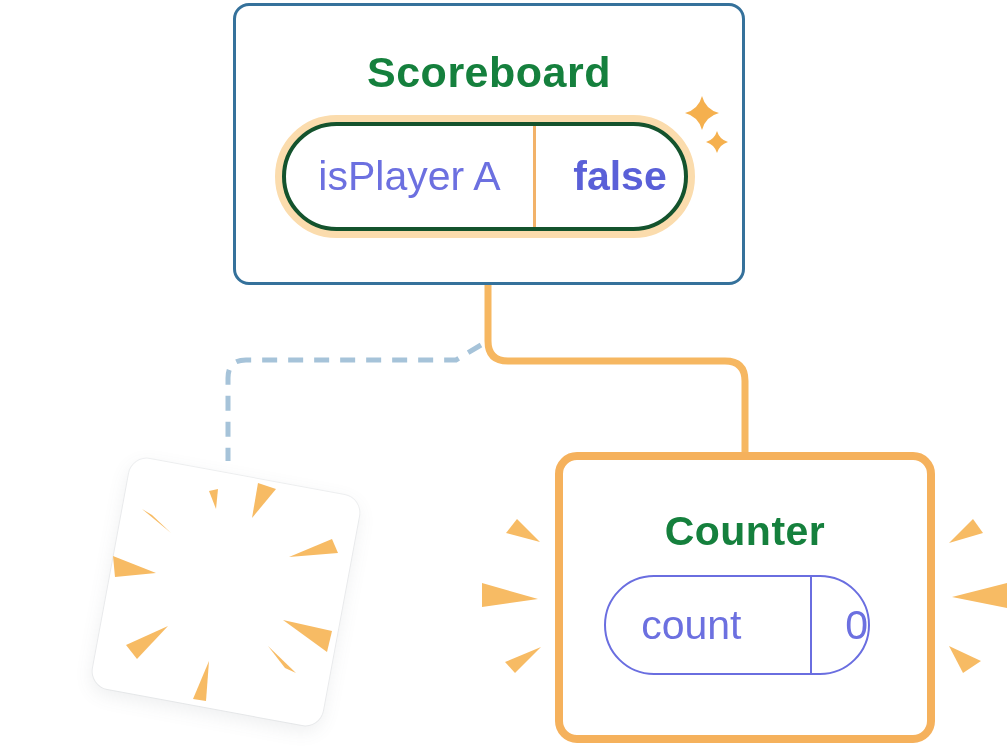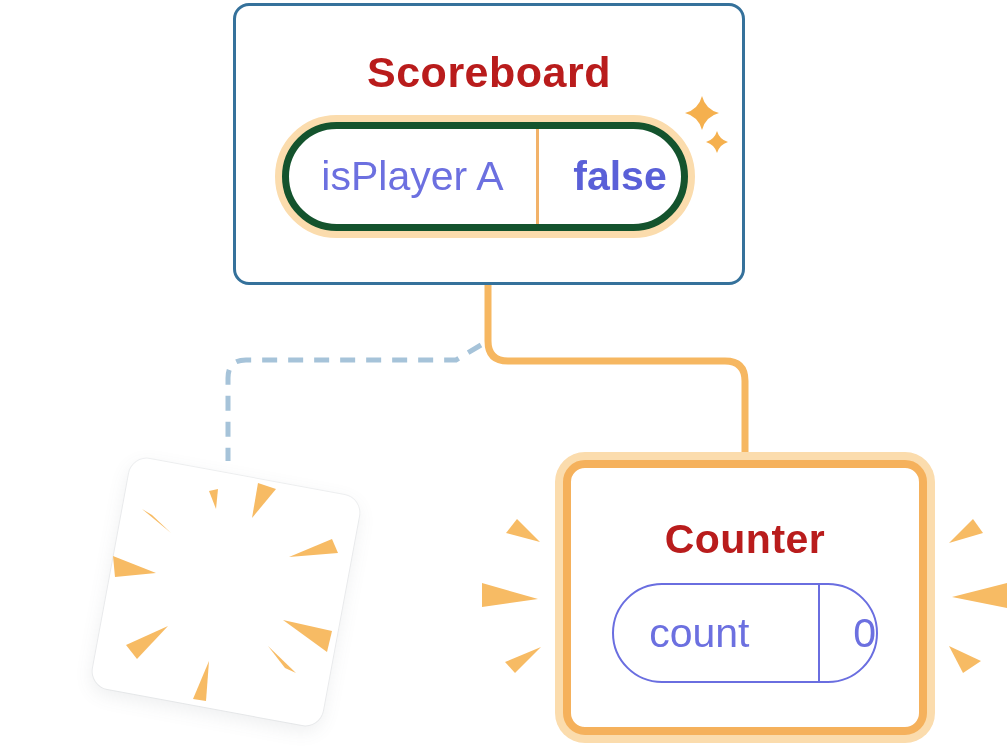--- a/index.html
+++ b/index.html
@@ -12,47 +12,47 @@
   .layer-decor{z-index:6;}
 
   
   .scoreboard-card{
     position:absolute;left:233px;top:3px;width:512px;height:282px;
     background:#ffffff;border:3px solid #35719B;border-radius:16px;
     box-sizing:border-box;z-index:3;
   }
   .card-title{
     position:absolute;left:0;right:0;text-align:center;
-    color:#b91c1c;font-weight:600;letter-spacing:.5px;
+    color:#15803d;font-weight:600;letter-spacing:.5px;
   }
   .scoreboard-card .card-title{top:42px;font-size:43px;}
 
   .pill-outer{
     position:absolute;box-sizing:border-box;
     border:7px solid #FBDCAD;border-radius:80px;background:#FBDCAD;
   }
   .sb-pill{left:39px;top:109px;width:420px;height:123px;}
   .pill-inner{
     width:100%;height:100%;box-sizing:border-box;background:#ffffff;
-    border:7px solid #14532d;border-radius:70px;
+    border:4px solid #14532d;border-radius:70px;
     display:flex;align-items:stretch;overflow:hidden;
   }
   .pill-cell{
     display:flex;align-items:center;justify-content:center;
     font-size:41px;color:#6C70E0;
   }
   .sb-key{width:247px;}
   .sb-divider{width:3px;background:#F2B269;}
   .sb-val{flex:1;font-weight:700;color:#5A60D8;margin-left:20px;}
 
   
   .counter-card{
     position:absolute;left:555px;top:452px;width:380px;height:291px;
     box-sizing:border-box;background:#FBDCAD;border-radius:30px;
-    padding:8px;z-index:3;
+    z-index:3;
   }
   .counter-inner{
     width:100%;height:100%;box-sizing:border-box;background:#ffffff;
     border:8px solid #F5B15C;border-radius:22px;position:relative;
   }
   .counter-card .card-title{top:48px;font-size:41px;}
   .counter-pill{
     position:absolute;left:41px;top:115px;width:266px;height:100px;
     box-sizing:border-box;border:2.5px solid #6A6EE0;border-radius:60px;
     display:flex;align-items:stretch;overflow:hidden;background:#fff;gap:33px;

